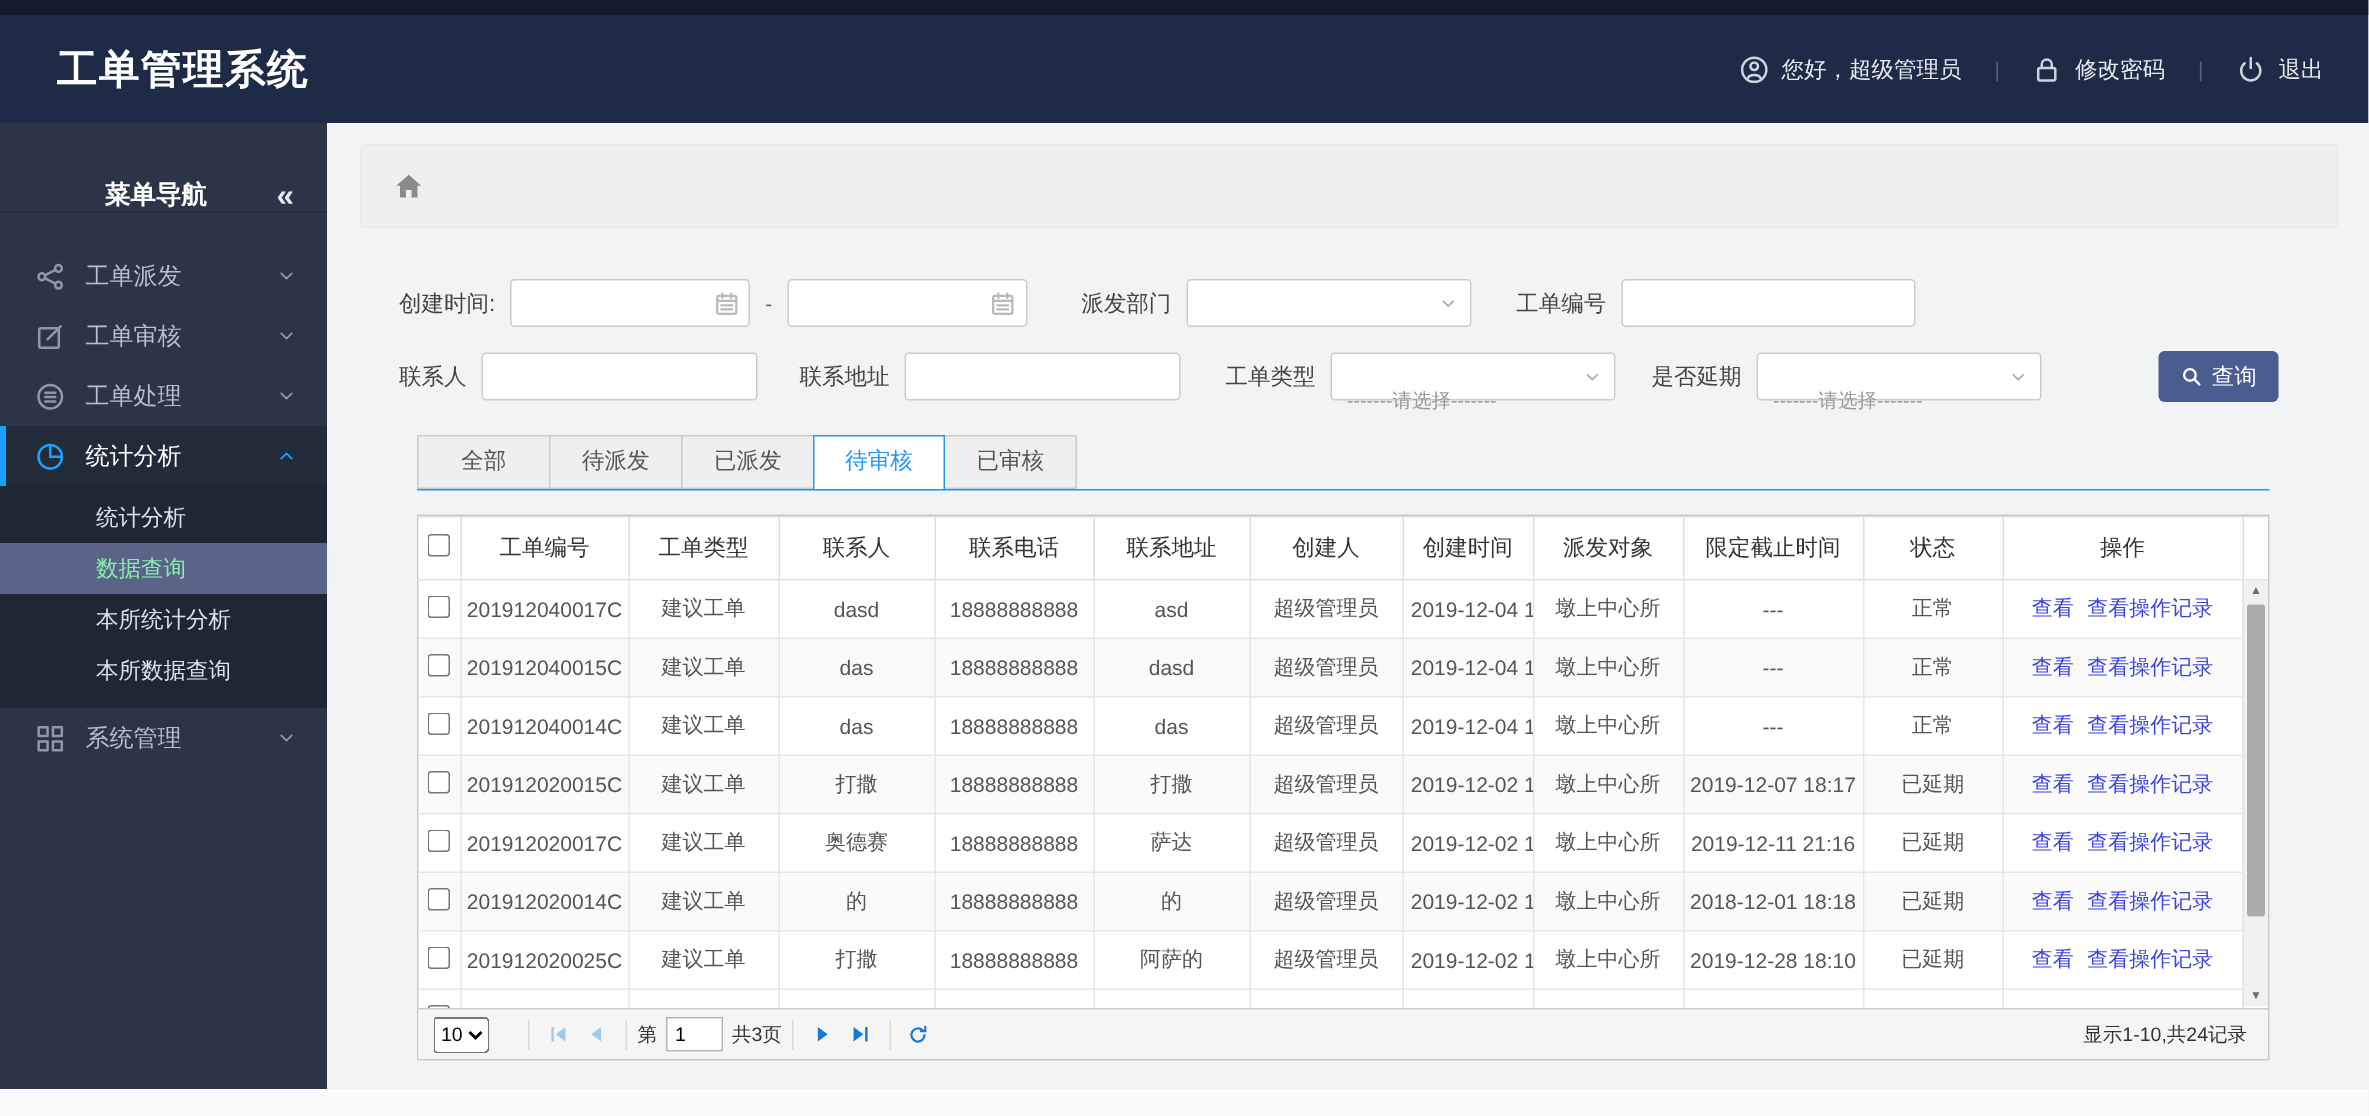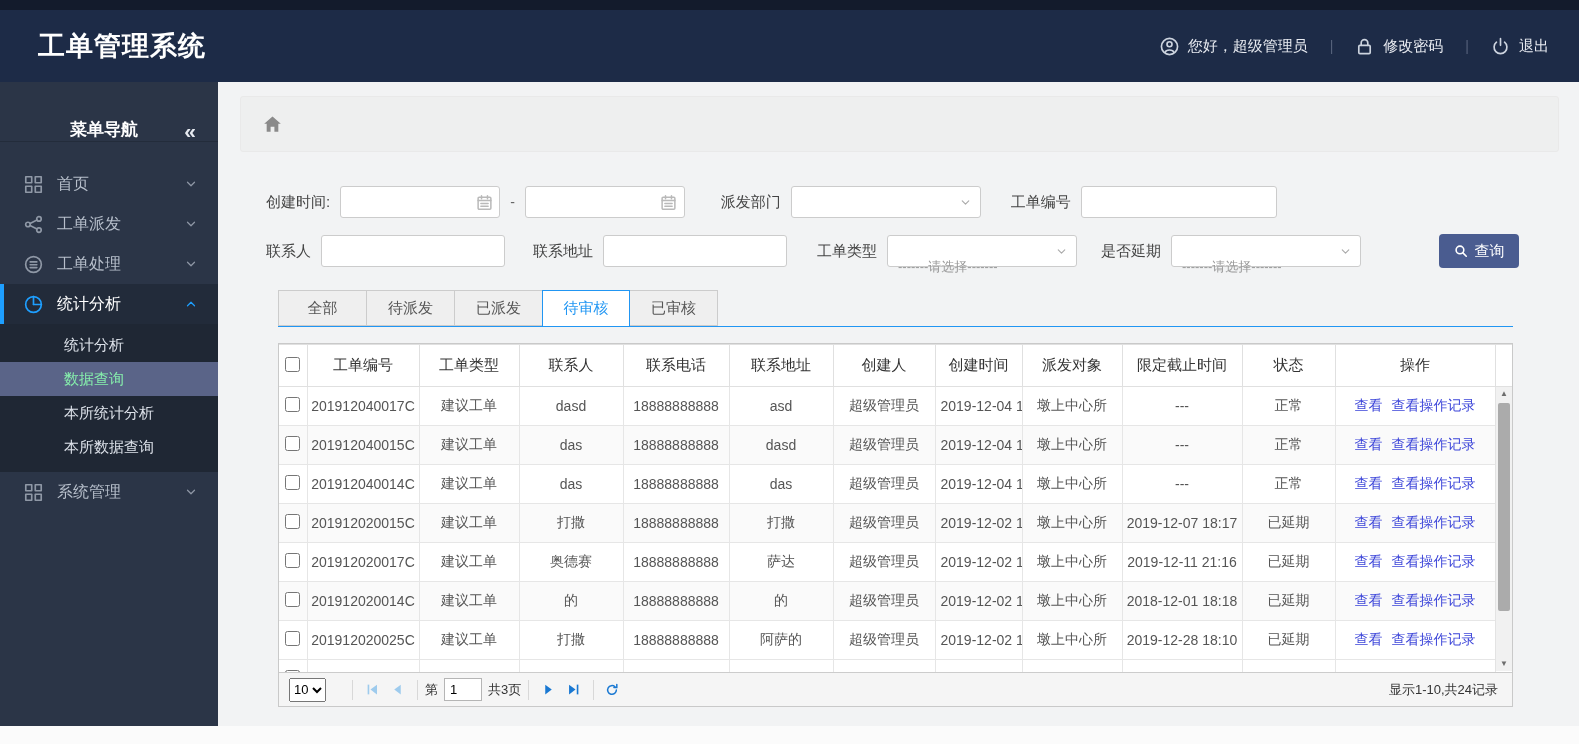--- a/index.html
+++ b/index.html
@@ -141,39 +141,37 @@
 </div>
 
 <div class="sidebar">
   <div class="side-head">
     <span class="side-title">菜单导航</span>
     <span class="collapse">«</span>
   </div>
   <div class="menu" id="menu">
       <div class="menu-item">
         <span class="micon"><svg viewBox="0 0 16 16" fill="none" stroke="currentColor" stroke-width="1.4" stroke-linecap="round" stroke-linejoin="round">
-            <rect x="1.5" y="1.5" width="5" height="5"></rect>
-            <rect x="9.5" y="1.5" width="5" height="5"></rect>
-            <rect x="1.5" y="9.5" width="5" height="5"></rect>
-            <rect x="9.5" y="9.5" width="5" height="5"></rect>
-          </svg></span>
-        <span>首页</span>
-        <span class="chev"><svg viewBox="0 0 16 16" fill="none" stroke="currentColor" stroke-width="1.4" stroke-linecap="round" stroke-linejoin="round">
-            <polyline points="4,6 8,10 12,6"></polyline>
-          </svg></span>
-      </div>
-      <div class="menu-item">
-        <span class="micon"><svg viewBox="0 0 16 16" fill="none" stroke="currentColor" stroke-width="1.4" stroke-linecap="round" stroke-linejoin="round">
             <circle cx="3.3" cy="8" r="1.9"></circle>
             <circle cx="12.6" cy="3.3" r="1.9"></circle>
             <circle cx="12.6" cy="12.7" r="1.9"></circle>
             <line x1="5.1" y1="7.1" x2="10.9" y2="4.2"></line>
             <line x1="5.1" y1="8.9" x2="10.9" y2="11.8"></line>
           </svg></span>
         <span>工单派发</span>
+        <span class="chev"><svg viewBox="0 0 16 16" fill="none" stroke="currentColor" stroke-width="1.4" stroke-linecap="round" stroke-linejoin="round">
+            <polyline points="4,6 8,10 12,6"></polyline>
+          </svg></span>
+      </div>
+      <div class="menu-item">
+        <span class="micon"><svg viewBox="0 0 16 16" fill="none" stroke="currentColor" stroke-width="1.4" stroke-linecap="round" stroke-linejoin="round">
+            <rect x="1.8" y="3.2" width="11" height="11" rx="1"></rect>
+            <line x1="6.5" y1="9.5" x2="13.8" y2="2.2"></line>
+          </svg></span>
+        <span>工单审核</span>
         <span class="chev"><svg viewBox="0 0 16 16" fill="none" stroke="currentColor" stroke-width="1.4" stroke-linecap="round" stroke-linejoin="round">
             <polyline points="4,6 8,10 12,6"></polyline>
           </svg></span>
       </div>
       <div class="menu-item">
         <span class="micon"><svg viewBox="0 0 16 16" fill="none" stroke="currentColor" stroke-width="1.4" stroke-linecap="round" stroke-linejoin="round">
             <circle cx="8" cy="8" r="6.6"></circle>
             <line x1="5.2" y1="5.8" x2="10.8" y2="5.8"></line>
             <line x1="5.2" y1="8.2" x2="10.8" y2="8.2"></line>
             <line x1="5.2" y1="10.6" x2="10.8" y2="10.6"></line>

